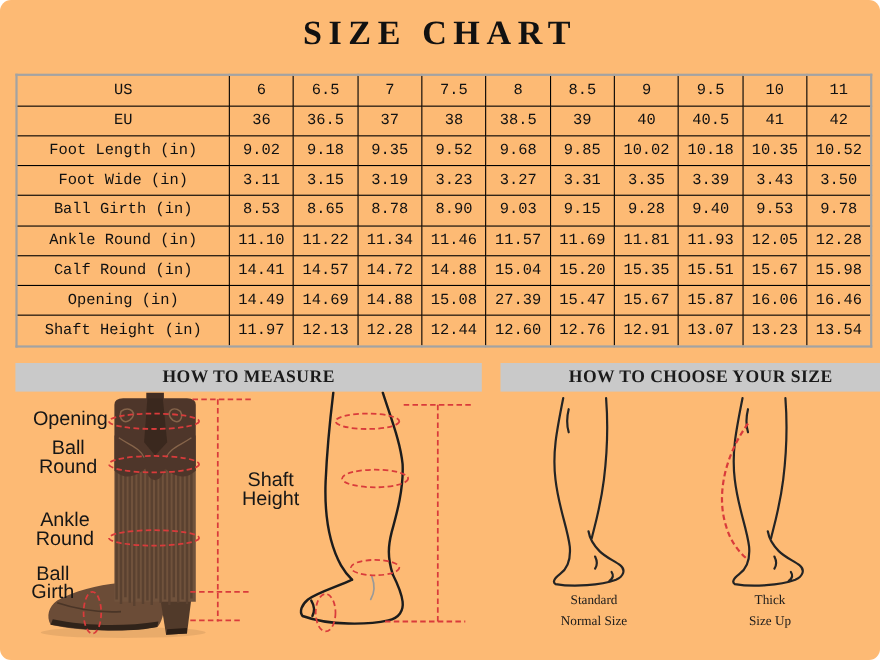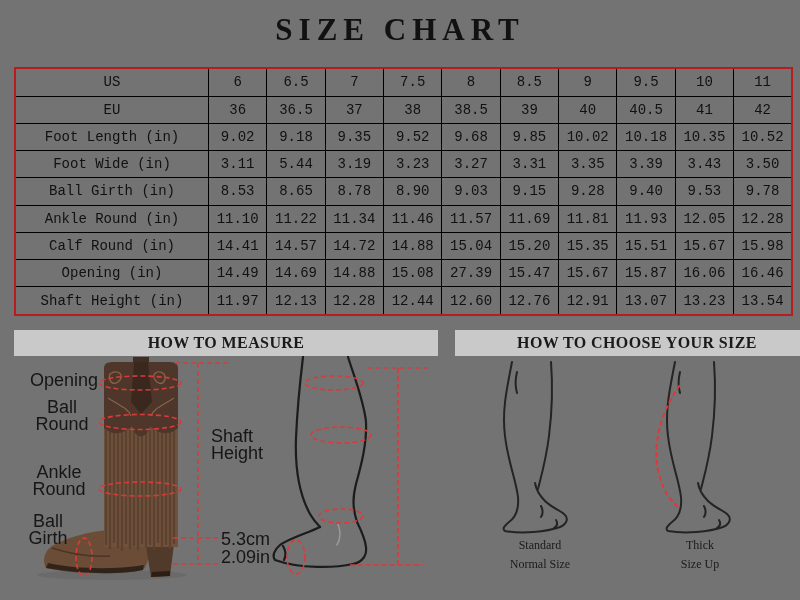--- a/index.html
+++ b/index.html
@@ -1,33 +1,33 @@
 <!DOCTYPE html>
 <html><head>
 <meta charset="utf-8">
 <style>
   html,body{margin:0;padding:0;background:#fff;}
-  .page{position:relative;width:800px;height:600px;background:#737373;overflow:hidden;
-        font-family:"Liberation Sans",sans-serif;}
+  .page{position:relative;width:800px;height:600px;background:#fdba74;overflow:hidden;
+        font-family:"Liberation Sans",sans-serif;border-radius:10px;}
   .title{position:absolute;top:12px;left:0;width:800px;margin:0;text-align:center;
          font-family:"Liberation Serif",serif;font-size:31px;font-weight:700;
          letter-spacing:6px;color:#111;}
   table.size-table{position:absolute;left:14px;top:67px;width:779px;height:249px;
-         border-collapse:collapse;table-layout:fixed;border:2px solid #b91c1c;
+         border-collapse:collapse;table-layout:fixed;border:2px solid #a3a3a3;
          font-family:"Liberation Mono",monospace;font-size:14px;color:#111;padding-left:23px;}
   table.size-table td{border:1px solid #000;text-align:center;vertical-align:middle;
          padding:0;overflow:hidden;white-space:nowrap;}
   table.size-table td.row-label{width:192px;}
   .bar{position:absolute;top:330px;height:26px;background:#c9c9c9;text-align:center;
        line-height:26px;font-family:"Liberation Serif",serif;font-size:16px;
        font-weight:700;letter-spacing:0.4px;color:#1a1a1a;}
   .bar-left{left:14px;width:424px;}
   .bar-right{left:455px;width:364px;}
   .illus{position:absolute;left:0;top:356px;}
-  .ann{position:absolute;font-size:18px;line-height:17px;color:#161616;}
+  .ann{position:absolute;font-size:18px;line-height:17px;color:#161616;text-align:center;}
   .ann.center{text-align:center;}
   .ann.right{text-align:right;}
   .heel-note{position:absolute;font-size:18px;line-height:17.5px;color:#161616;}
   .leg-label{position:absolute;font-family:"Liberation Serif",serif;font-size:12px;
        line-height:19px;color:#1b1b1b;text-align:center;}
 </style>
 </head>
 <body>
 
 <div class="page">
@@ -71,21 +71,21 @@
           <td>9.68</td>
           <td>9.85</td>
           <td>10.02</td>
           <td>10.18</td>
           <td>10.35</td>
           <td>10.52</td>
         </tr>
         <tr>
           <td class="row-label">Foot Wide (in)</td>
           <td>3.11</td>
-          <td>5.44</td>
+          <td>3.15</td>
           <td>3.19</td>
           <td>3.23</td>
           <td>3.27</td>
           <td>3.31</td>
           <td>3.35</td>
           <td>3.39</td>
           <td>3.43</td>
           <td>3.50</td>
         </tr>
         <tr>
@@ -246,24 +246,20 @@
     <div>Round</div>
   </div>
   <div class="ann center" style="left:20px;top:513px;width:56px;">
     <div>Ball</div>
     <div>Girth</div>
   </div>
   <div class="ann" style="left:211px;top:428px;width:70px;">
     <div>Shaft</div>
     <div>Height</div>
   </div>
-  <div class="heel-note" style="left:221px;top:531px;width:60px;">
-    <div>5.3cm</div>
-    <div>2.09in</div>
-  </div>
 
   <div class="leg-label" style="left:480px;top:536px;width:120px;">
     <div>Standard</div>
     <div>Normal Size</div>
   </div>
   <div class="leg-label" style="left:645px;top:536px;width:110px;">
     <div>Thick</div>
     <div>Size Up</div>
   </div>
 

